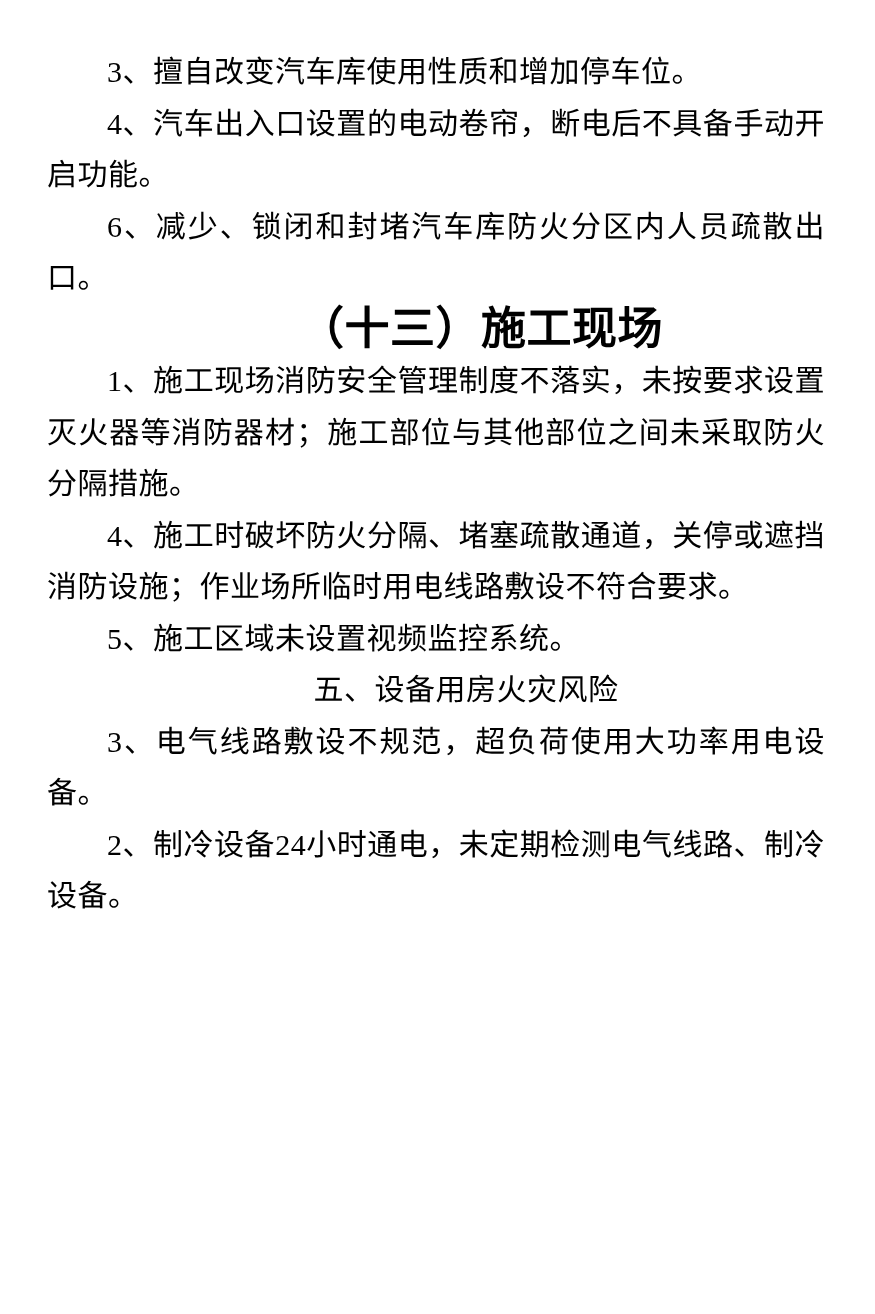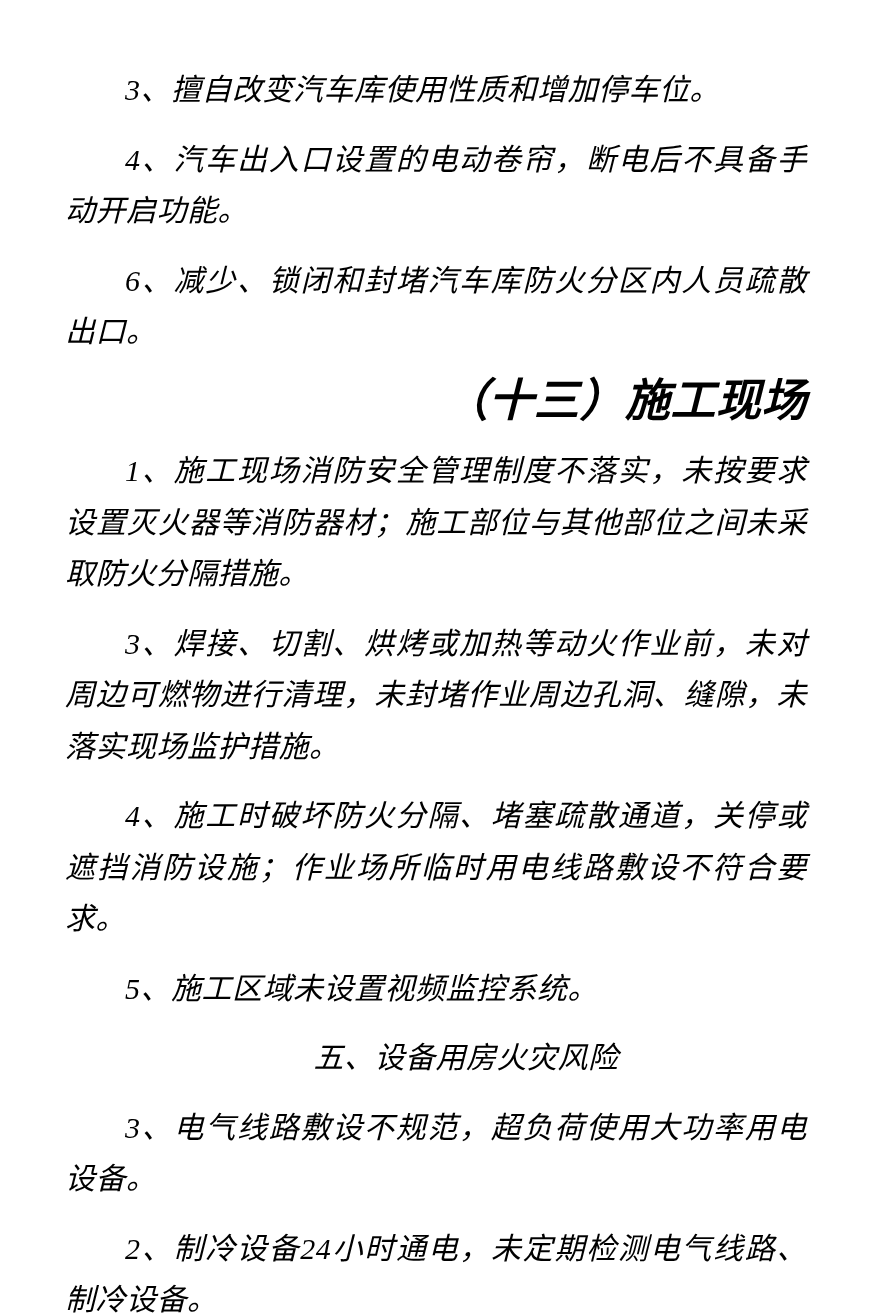--- a/index.html
+++ b/index.html
@@ -23,34 +23,33 @@
     background: #ffffff;
   }
   .doc-body {
     font-size: 30px;
     line-height: 51.5px;
     letter-spacing: 0.5px;
   }
   .para,
   .heading,
   .chapter {
-    margin: 18px;
+    margin: 0;
     padding: 0;
     text-indent: 2em;
     text-align: justify;
     text-justify: inter-character;
-    font-style: italic;
   }
   .para {
     font-weight: 400;
   }
   
   .heading {
     font-weight: 800;
-    text-align: right;
+    text-align: center;
   }
   
   .chapter {
     font-weight: 300;
     text-align: center;
   }
   
   .para:after {
     content: "";
     display: inline-block;
@@ -60,21 +59,20 @@
 </head>
 <body>
 
 <div class="doc-page">
   <div class="doc-body">
     <p class="para">3、擅自改变汽车库使用性质和增加停车位。</p>
     <p class="para">4、汽车出入口设置的电动卷帘，断电后不具备手动开启功能。</p>
     <p class="para">6、减少、锁闭和封堵汽车库防火分区内人员疏散出口。</p>
     <h2 class="heading">（十三）施工现场</h2>
     <p class="para">1、施工现场消防安全管理制度不落实，未按要求设置灭火器等消防器材；施工部位与其他部位之间未采取防火分隔措施。</p>
-    <p class="para">3、焊接、切割、烘烤或加热等动火作业前，未对周边可燃物进行清理，未封堵作业周边孔洞、缝隙，未落实现场监护措施。</p>
     <p class="para">4、施工时破坏防火分隔、堵塞疏散通道，关停或遮挡消防设施；作业场所临时用电线路敷设不符合要求。</p>
     <p class="para">5、施工区域未设置视频监控系统。</p>
     <p class="chapter">五、设备用房火灾风险</p>
     <p class="para">3、电气线路敷设不规范，超负荷使用大功率用电设备。</p>
     <p class="para">2、制冷设备24小时通电，未定期检测电气线路、制冷设备。</p>
 
   </div>
 </div>
 
 </body></html>

